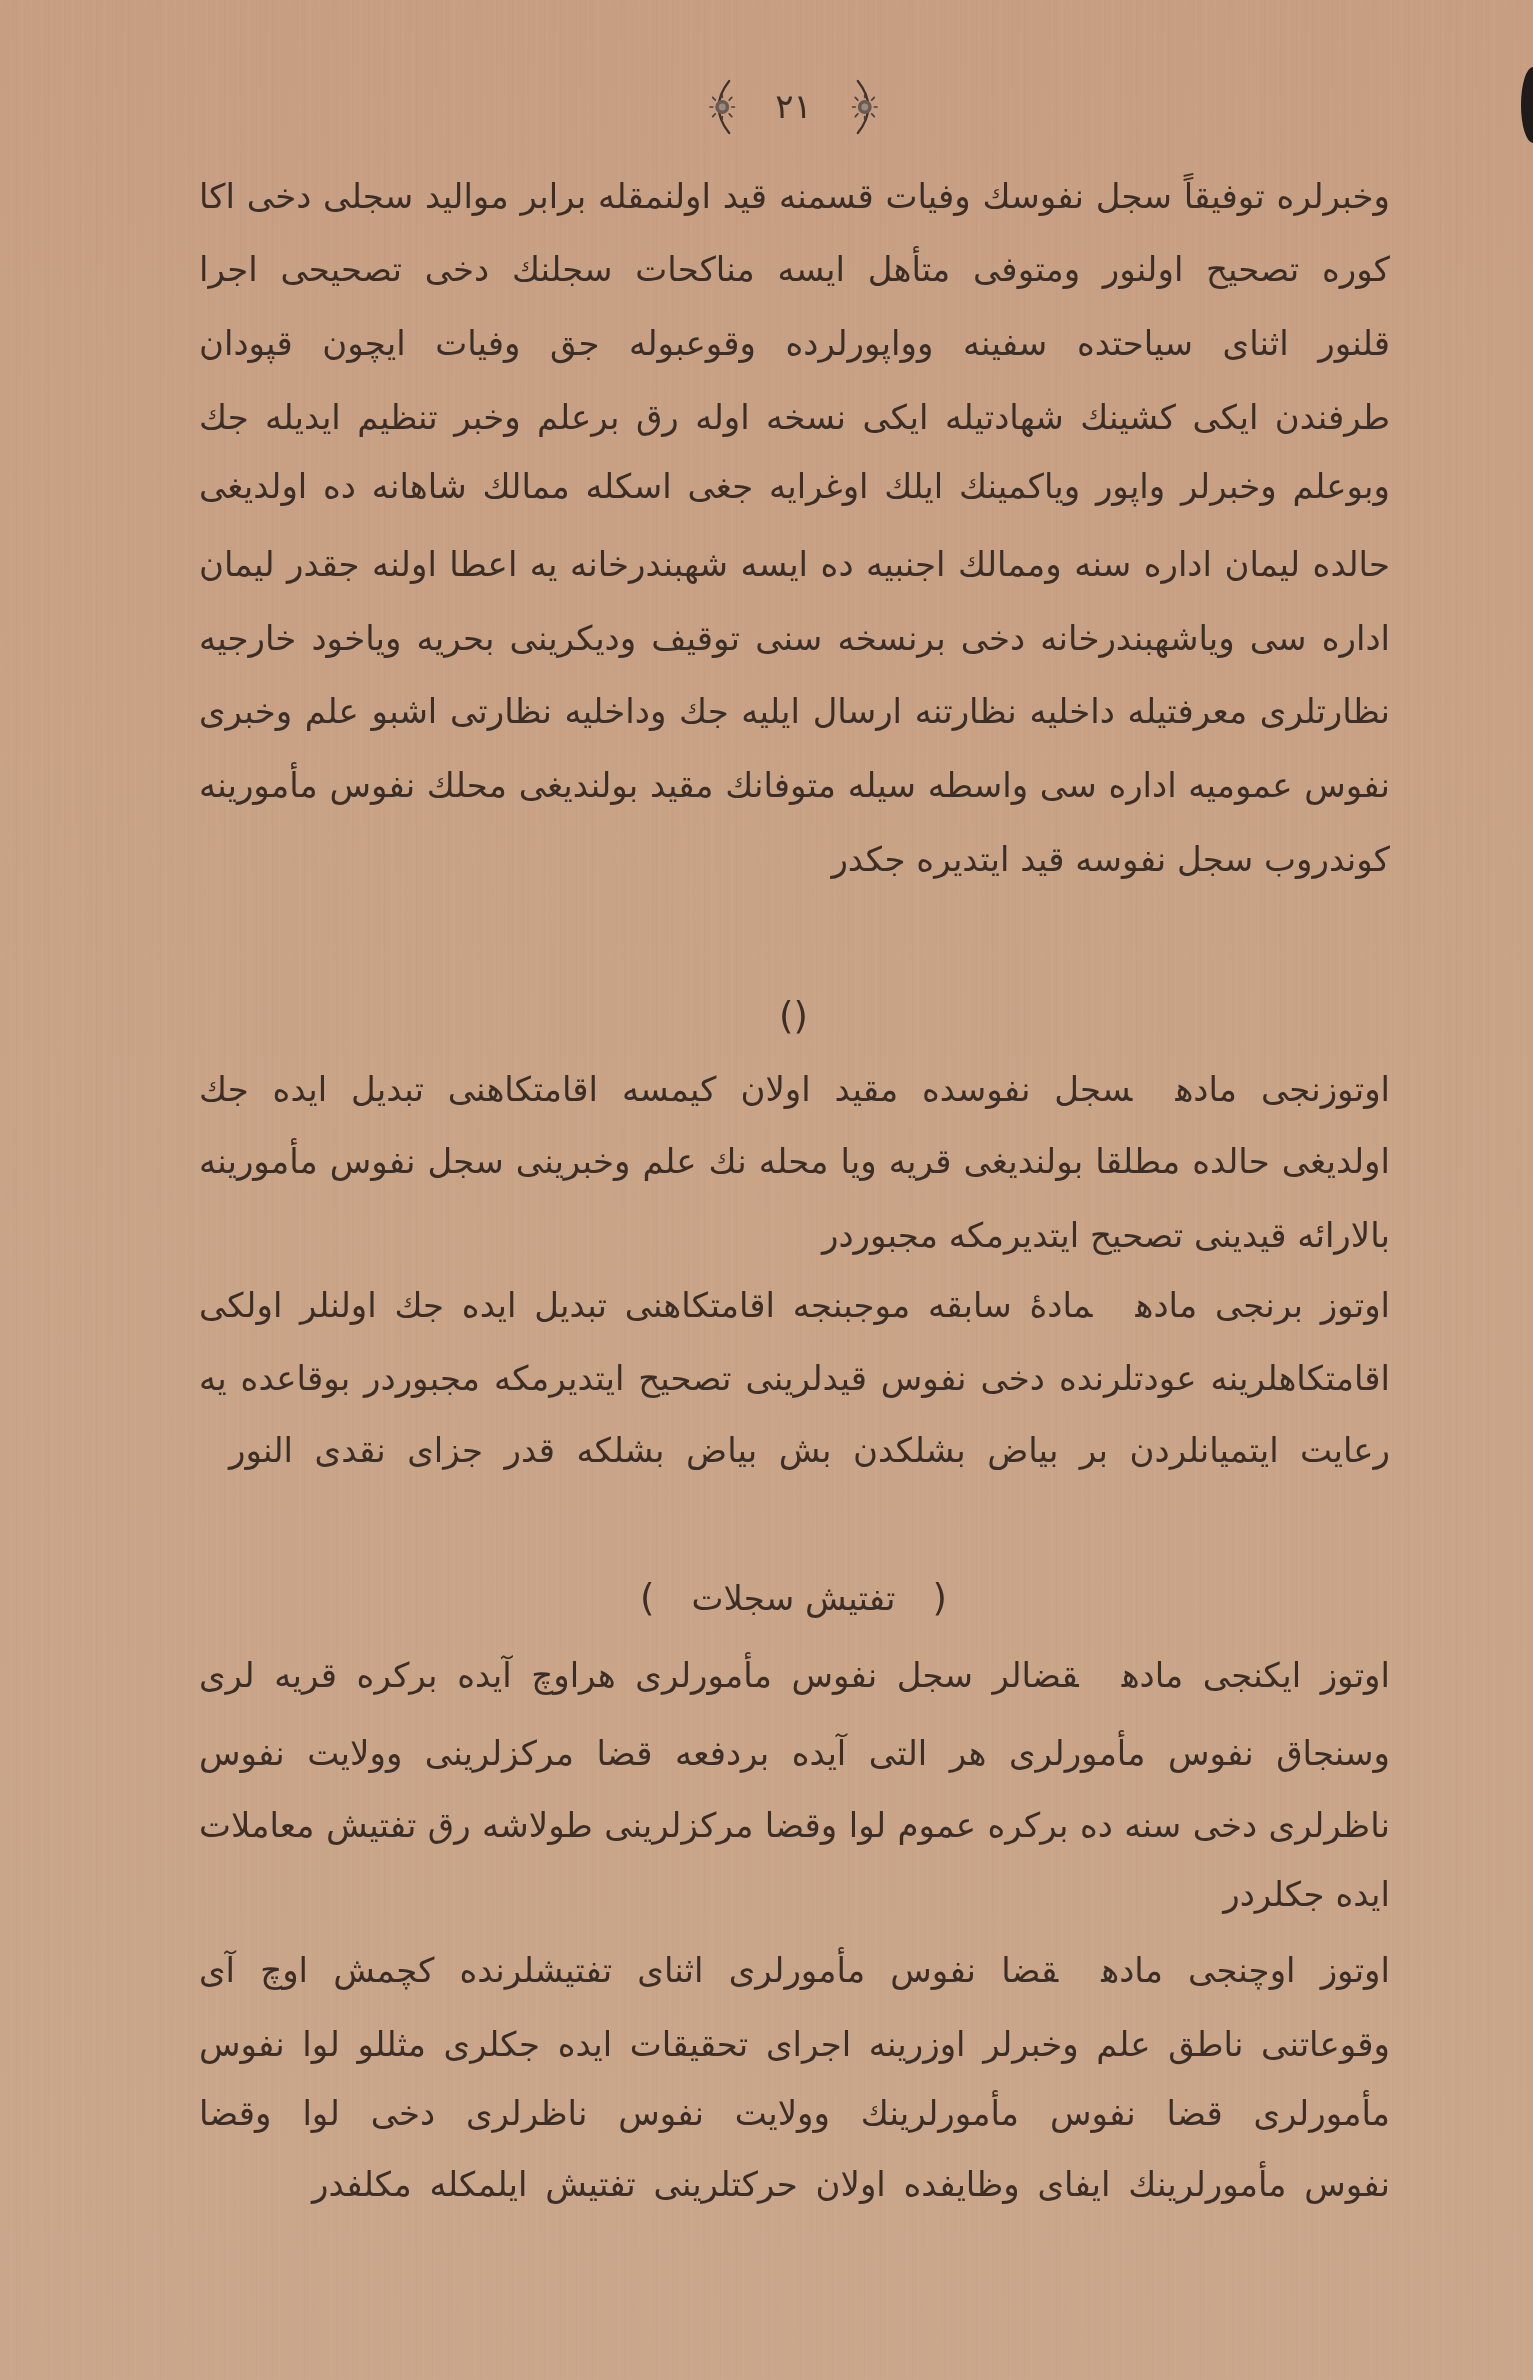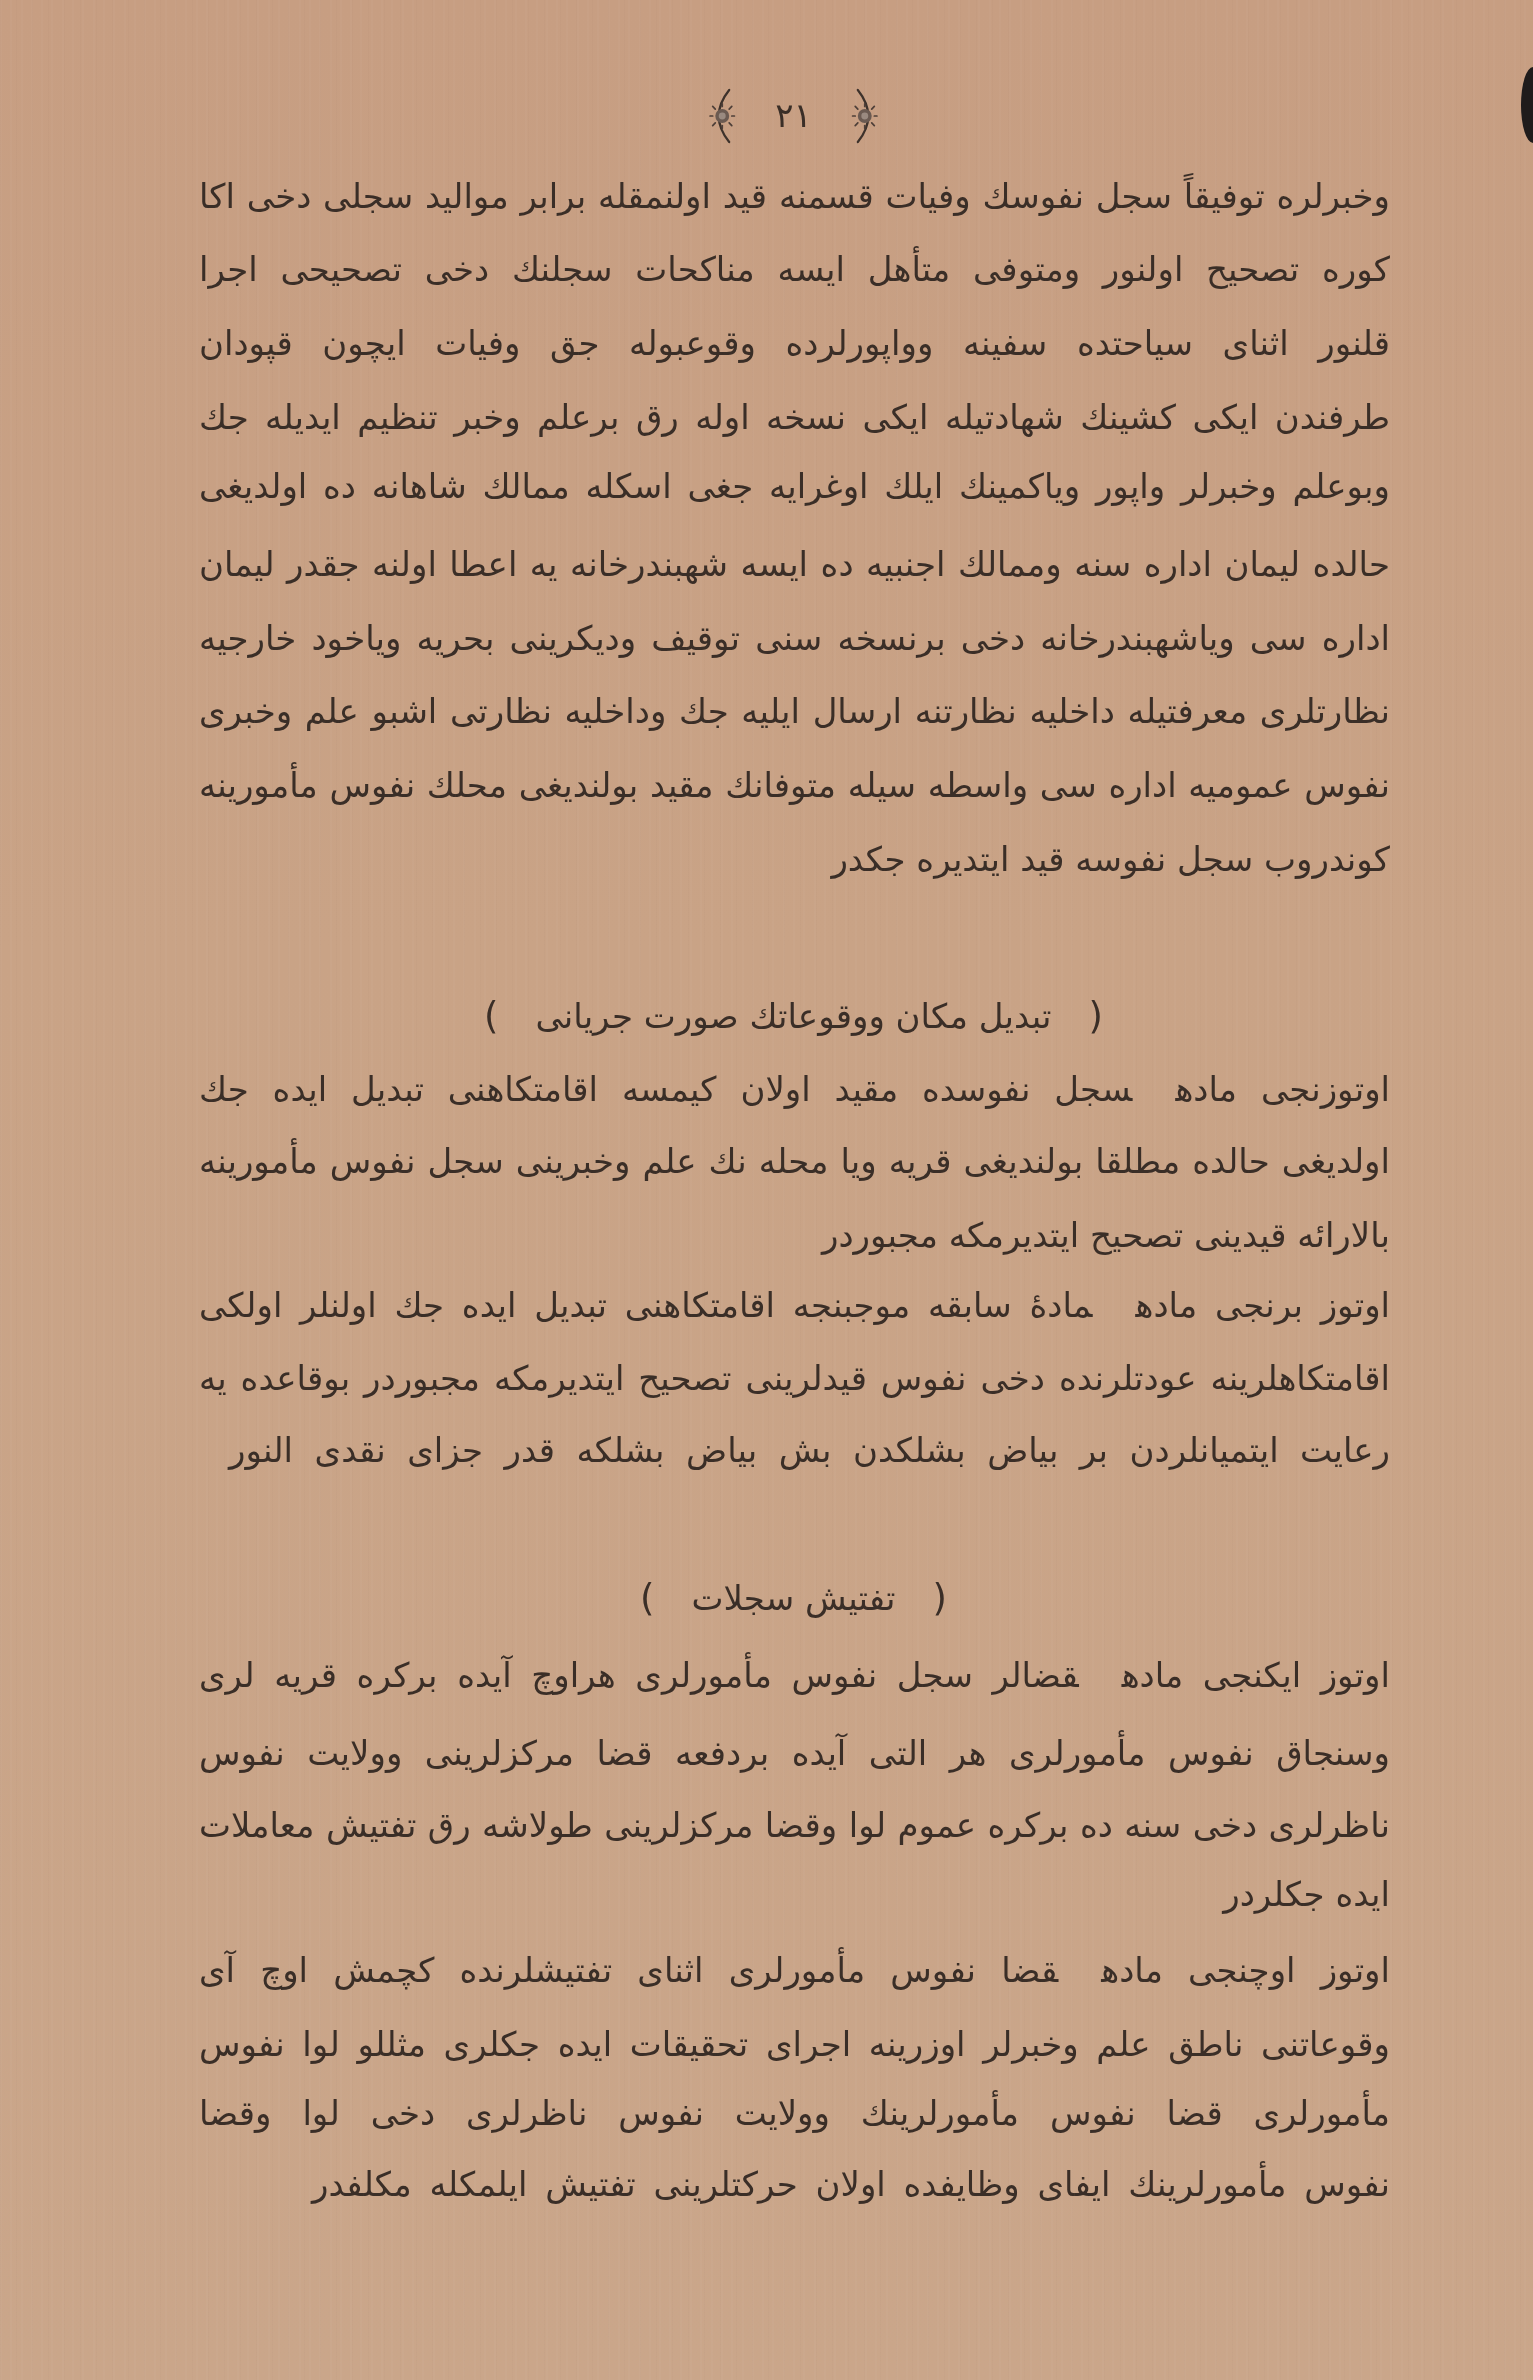--- a/index.html
+++ b/index.html
@@ -56,21 +56,21 @@
       <circle cx="22" cy="35" r="8" fill="#6b5a51"></circle>
       <circle cx="22" cy="35" r="4" fill="#9a8a80"></circle>
     </symbol>
   </defs>
 </svg>
 
 <div class="page">
 
   <div class="edge-mark"></div>
 
-  <div class="centered" style="top:83px;gap:13px;">
+  <div class="centered" style="top:74px;gap:13px;">
     <svg class="orn flip" viewBox="0 0 38 66" width="35" height="62">
         <use href="#ornament"></use>
       </svg>
     <span class="page-num">٢١</span>
     <svg class="orn" viewBox="0 0 38 66" width="35" height="62">
         <use href="#ornament"></use>
       </svg>
   </div>
 
   <div>
@@ -81,21 +81,20 @@
     <div class="line" style="top:450px;margin-top:8px;">وبوعلم وخبرلر واپور وياكمينك ايلك اوغرايه جغى اسكله ممالك شاهانه ده اولديغى</div>
     <div class="line" style="top:536px;">حالده ليمان اداره سنه وممالك اجنبيه ده ايسه شهبندرخانه يه اعطا اولنه جقدر ليمان</div>
     <div class="line" style="top:610px;">اداره سى وياشهبندرخانه دخى برنسخه سنى توقيف وديكرينى بحريه وياخود خارجيه</div>
     <div class="line" style="top:683px;">نظارتلرى معرفتيله داخليه نظارتنه ارسال ايليه جك وداخليه نظارتى اشبو علم وخبرى</div>
     <div class="line" style="top:757px;">نفوس عموميه اداره سى واسطه سيله متوفانك مقيد بولنديغى محلك نفوس مأمورينه</div>
     <div class="line short" style="top:831px;">كوندروب سجل نفوسه قيد ايتديره جكدر</div>
   </div>
 
   <div class="centered" style="top:984px;">
     <span class="paren">(</span>
-    <span class="sub-text">تبديل مكان ووقوعاتك صورت جريانى</span>
     <span class="paren">)</span>
   </div>
 
   <div>
     <div class="line" style="top:1061px;"><span class="label">اوتوزنجى ماده</span><span>سجل نفوسده مقيد اولان كيمسه اقامتكاهنى تبديل ايده جك</span></div>
     <div class="line" style="top:1133px;">اولديغى حالده مطلقا بولنديغى قريه ويا محله نك علم وخبرينى سجل نفوس مأمورينه</div>
     <div class="line short" style="top:1207px;">بالارائه قيدينى تصحيح ايتديرمكه مجبوردر</div>
   </div>
 
   <div>

